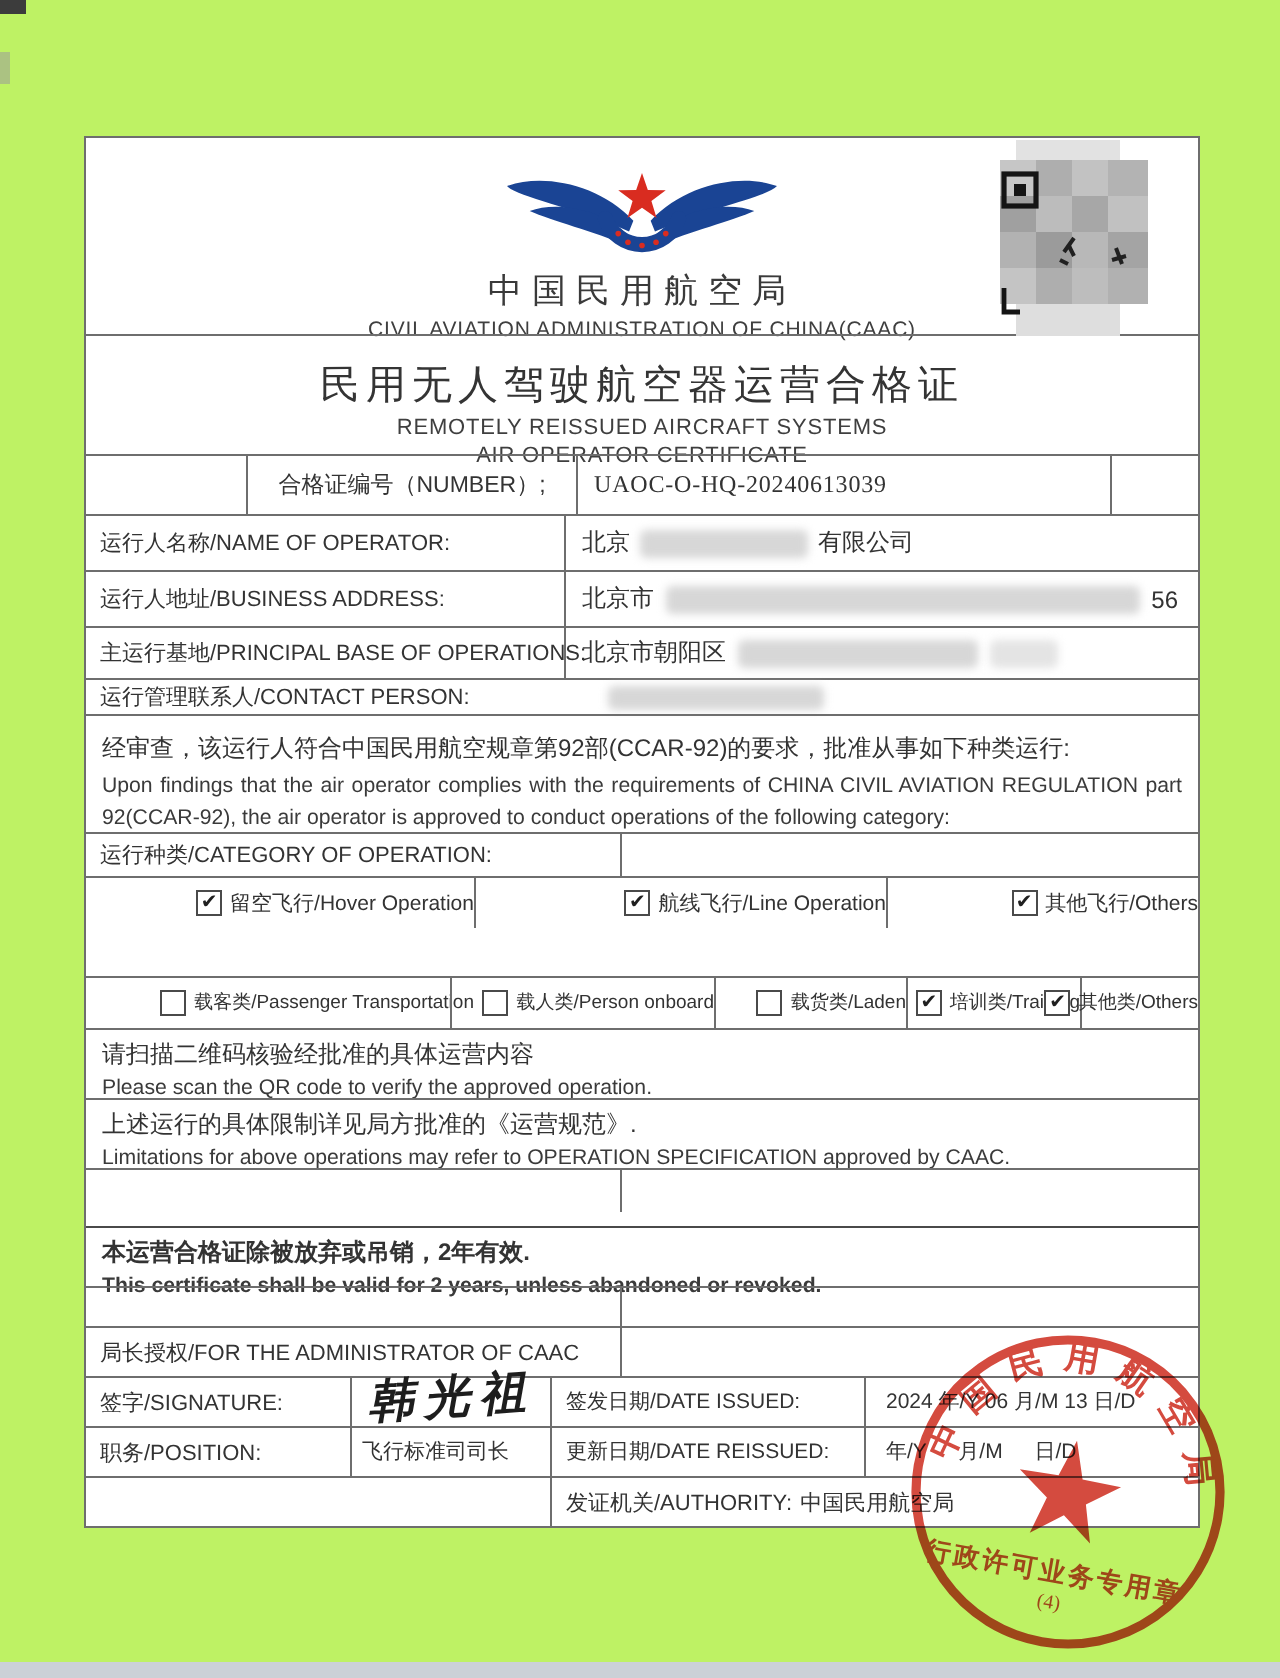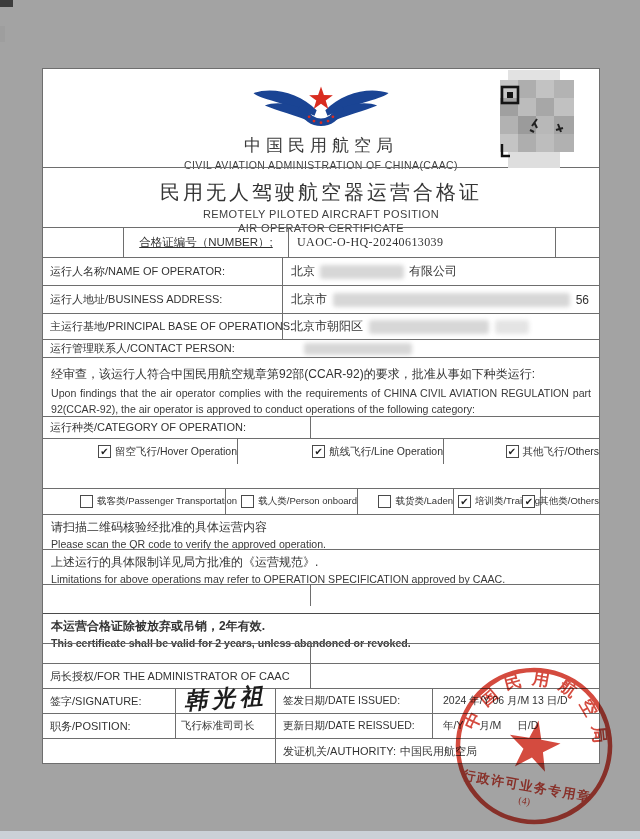--- a/index.html
+++ b/index.html
@@ -1,17 +1,17 @@
 <!DOCTYPE html>
 <html><head>
 <meta charset="utf-8">
 <style>
   html,body{margin:0;padding:0;}
   body{width:640px;height:839px;background:#ffffff;font-family:"Liberation Sans",sans-serif;color:#2e2e2e;position:relative;overflow:hidden;}
-  .page{position:absolute;inset:0;background:#a3a3a3;}
+  .page{position:absolute;inset:0;background:#bef264;}
   .corner-mark{position:absolute;left:0;top:0;width:13px;height:7px;background:#3c3c3c;}
   .corner-mark2{position:absolute;left:0;top:26px;width:5px;height:16px;background:#9a9a9a;opacity:.55;}
   .bottom-strip{position:absolute;left:0;top:831px;width:640px;height:8px;background:#cbd1d7;}
 
   .cert{position:absolute;left:42px;top:68px;width:556px;height:694px;border:1px solid #6e6e6e;background:#fff;}
   .row{position:absolute;left:0;right:0;border-top:1px solid #6e6e6e;box-sizing:border-box;}
   .row.thick{border-top:1.6px solid #4a4a4a;}
   .cell{position:absolute;top:0;bottom:0;box-sizing:border-box;display:flex;align-items:center;}
   .cell.bl{border-left:1px solid #6e6e6e;}
   .lab{font-size:11px;color:#333;padding-left:7px;white-space:nowrap;}
@@ -76,27 +76,27 @@
             <circle cx="152" cy="70" r="2.6"></circle>
           <polygon points="130,14 135.4,29.6 152,29.9 138.7,39.8 143.5,55.6 130,46 116.5,55.6 121.3,39.8 108,29.9 124.6,29.6"></polygon>
         </g>
       </svg>
       <div class="org-cn">中国民用航空局</div>
       <div class="org-en">CIVIL AVIATION ADMINISTRATION OF CHINA(CAAC)</div>
     </div>
 
     <div class="row ttl" style="top:98px;height:60px;">
       <div class="ttl-cn">民用无人驾驶航空器运营合格证</div>
-      <div class="ttl-en">REMOTELY PILOTED AIRCRAFT POSITION</div>
+      <div class="ttl-en">REMOTELY REISSUED AIRCRAFT SYSTEMS</div>
       <div class="ttl-en" style="margin-top:0;">AIR OPERATOR CERTIFICATE</div>
     </div>
 
     <div class="row" style="top:158px;height:30px;">
       <div class="cell" style="left:0;width:80px;"></div>
-      <div class="cell bl" style="left:80px;width:165px;justify-content:center;text-decoration:underline;">
+      <div class="cell bl" style="left:80px;width:165px;justify-content:center;">
         <span class="lab" style="font-size:11.5px;padding-left:0;">合格证编号（NUMBER）;</span>
       </div>
       <div class="cell bl" style="left:245px;width:267px;">
         <span class="val serif" style="font-size:12px;letter-spacing:.4px;">UAOC-O-HQ-20240613039</span>
       </div>
       <div class="cell bl" style="left:512px;right:0;"></div>
     </div>
 
     <div class="row" style="top:188px;height:28px;">
       <div class="cell" style="left:0;width:239px;">

